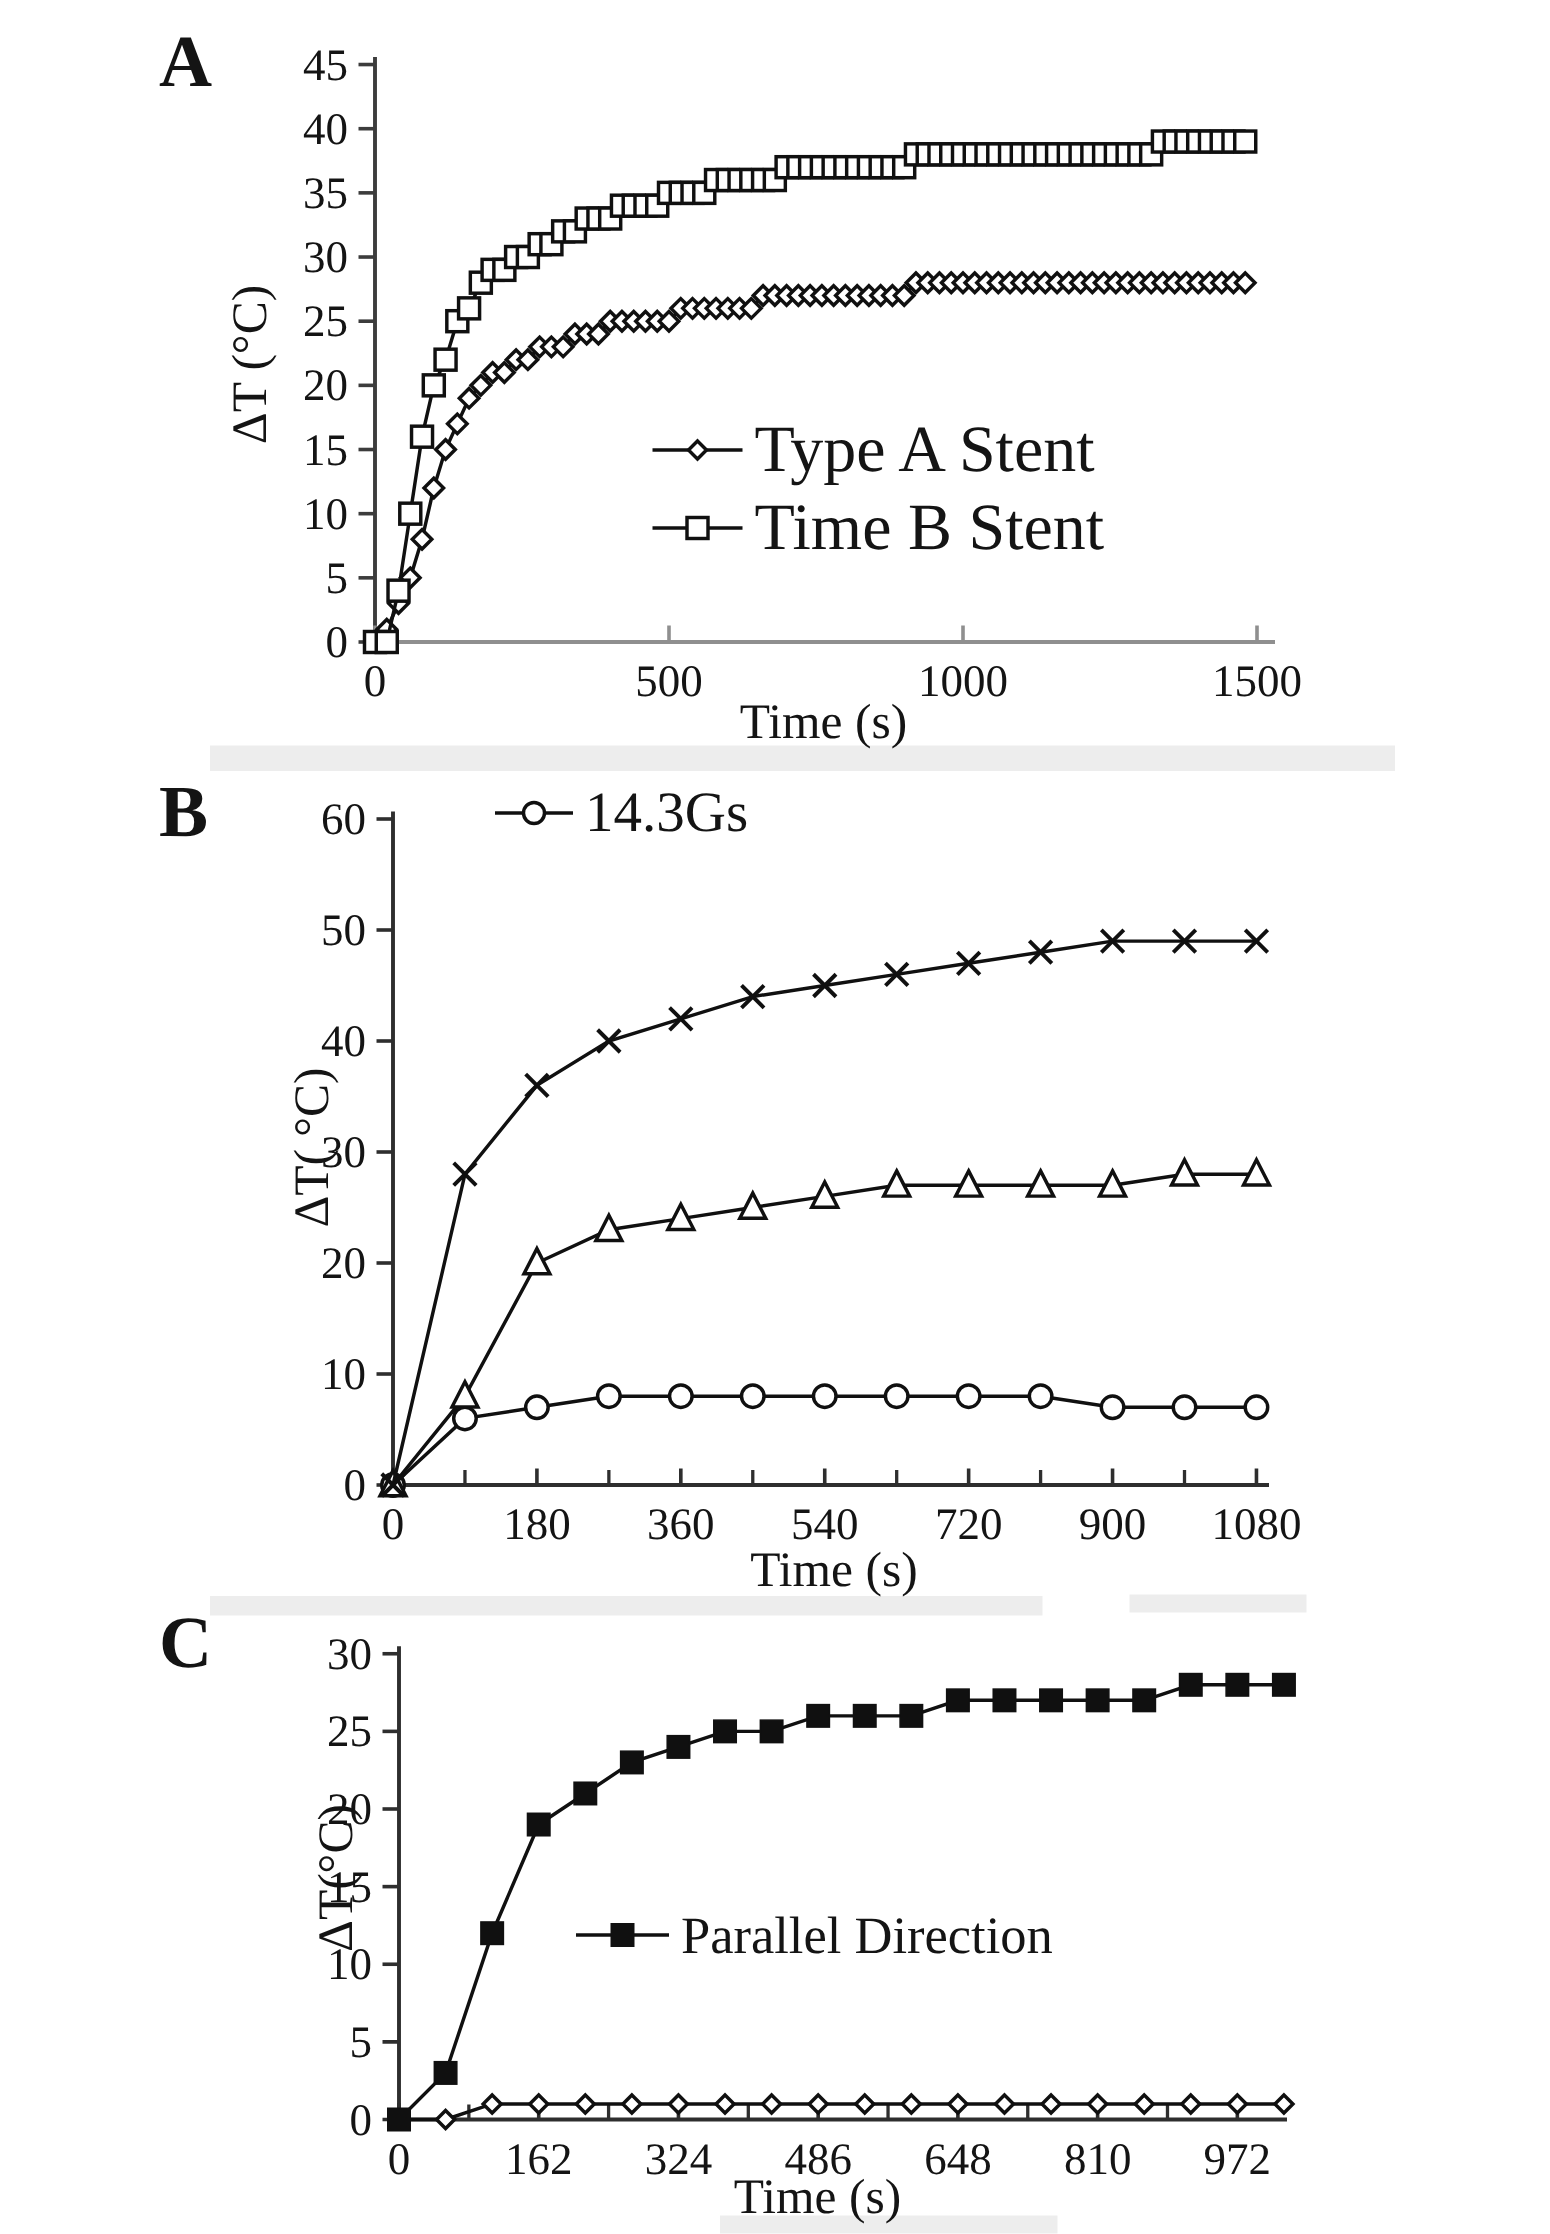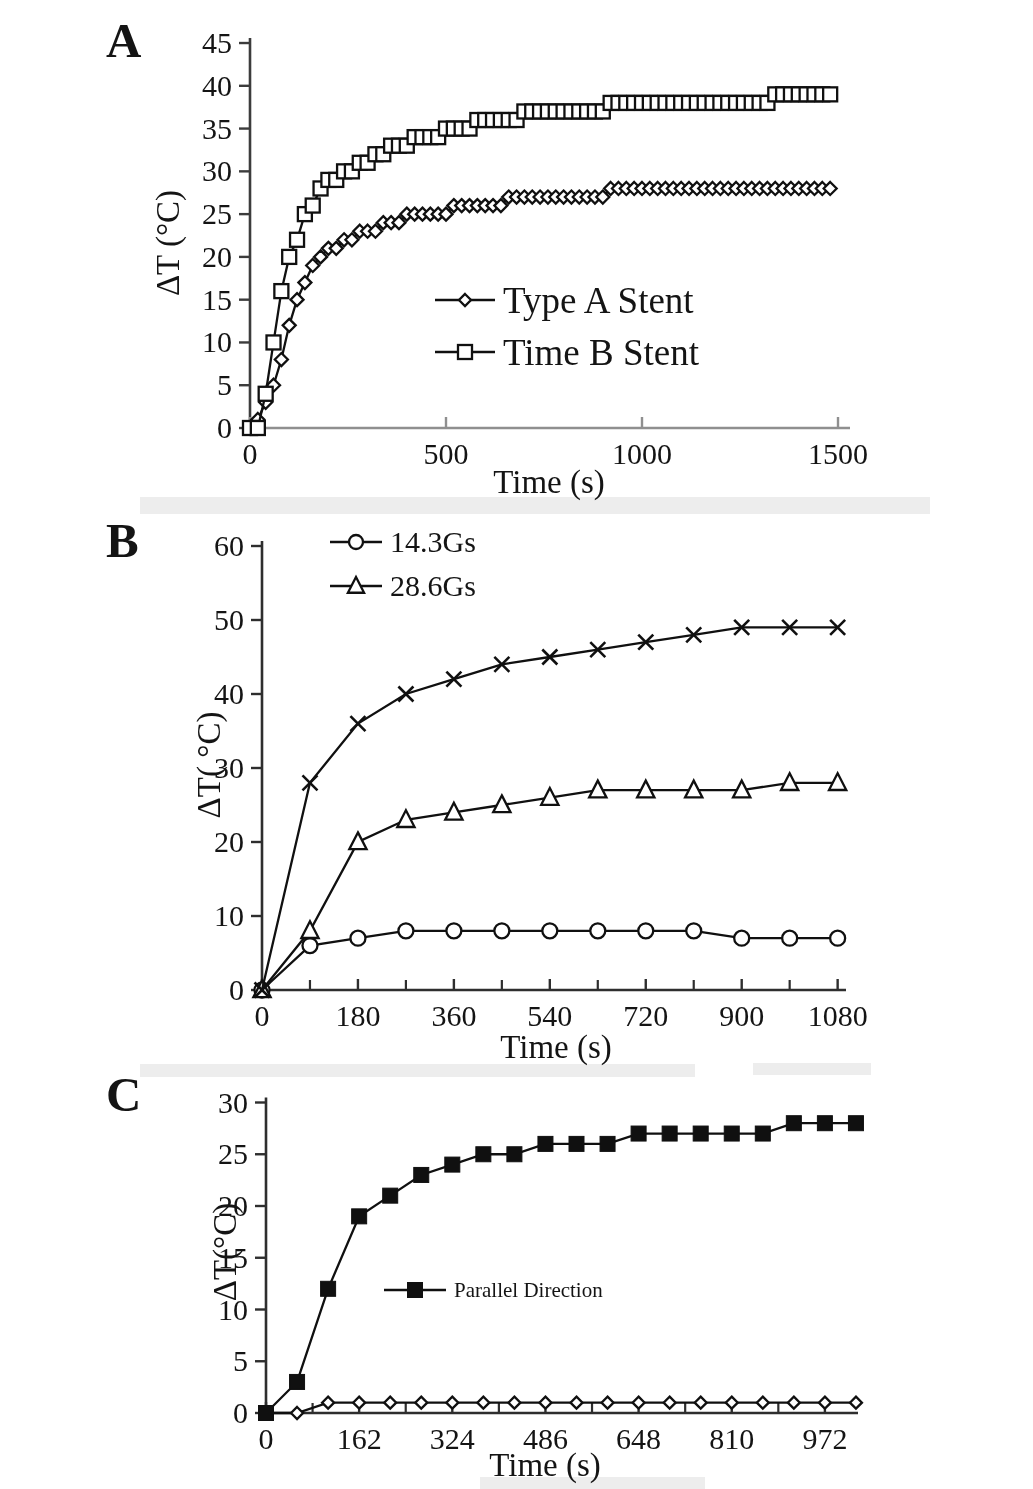--- a/index.html
+++ b/index.html
@@ -11,23 +11,23 @@
   .panel-letter{font-weight:bold;font-size:49px;line-height:1;}
   .axis-title{font-size:33px;white-space:nowrap;line-height:1;}
   .vlabel{transform:translate(-50%,-50%) rotate(-90deg);transform-origin:center;}
   .hcenter{transform:translateX(-50%);}
   #plot{position:absolute;left:0;top:0;}
   svg text{font-family:"Liberation Serif", serif;fill:#141414;}
   .artifact{position:absolute;background:#ededed;}
   .legend{position:absolute;display:flex;flex-direction:column;}
   .legend-entry{display:flex;align-items:center;}
   .legend-entry span{white-space:nowrap;margin-left:6px;line-height:1;}
-  #legendA .legend-entry{height:52px;font-size:37px;}
-  #legendB .legend-entry{height:44px;font-size:30px;justify-content:space-between;}
-  #legendC .legend-entry{height:46px;font-size:21px;}
+  #legendA .legend-entry{height:52px;font-size:44px;}
+  #legendB .legend-entry{height:44px;font-size:38px;justify-content:space-between;}
+  #legendC .legend-entry{height:46px;font-size:35px;}
   #panelA{left:106px;top:16px;}
   #panelB{left:106px;top:516px;}
   #panelC{left:106px;top:1070px;}
   #ylabelA{left:168px;top:243px;}
   #ylabelB{left:209px;top:765px;}
   #ylabelC{left:225px;top:1252px;}
   #xlabelA{left:549px;top:466px;}
   #xlabelB{left:556px;top:1031px;}
   #xlabelC{left:545px;top:1449px;}
   #legendA{left:433px;top:274px;}
@@ -446,27 +446,20 @@
 <div class="abs axis-title vlabel" id="ylabelB">ΔT( °C)</div>
 <div class="abs axis-title hcenter" id="xlabelB">Time (s)</div>
 <div class="legend" id="legendB">
     <div class="legend-entry">
       <svg width="56" height="28">
         <line x1="2" y1="14" x2="54" y2="14" stroke="#101010" stroke-width="2.3"></line>
         <circle cx="28" cy="14" r="7" fill="#ffffff" stroke="#101010" stroke-width="2.3"></circle>
       </svg>
       <span>14.3Gs</span>
     </div>
-    <div class="legend-entry">
-      <svg width="56" height="28">
-        <line x1="2" y1="14" x2="54" y2="14" stroke="#101010" stroke-width="2.3"></line>
-        <polygon points="28,5 36.1,20.75 19.9,20.75" fill="#ffffff" stroke="#101010" stroke-width="2.3"></polygon>
-      </svg>
-      <span>28.6Gs</span>
-    </div>
   </div>
 
 <div class="abs panel-letter" id="panelC">C</div>
 <div class="abs axis-title vlabel" id="ylabelC">ΔT(°C)</div>
 <div class="abs axis-title hcenter" id="xlabelC">Time (s)</div>
 <div class="legend" id="legendC">
     <div class="legend-entry">
       <svg width="66" height="28">
         <line x1="2" y1="14" x2="64" y2="14" stroke="#101010" stroke-width="2.3"></line>
         <rect x="25.5" y="6.5" width="15" height="15" fill="#101010" stroke="#101010" stroke-width="1"></rect>

